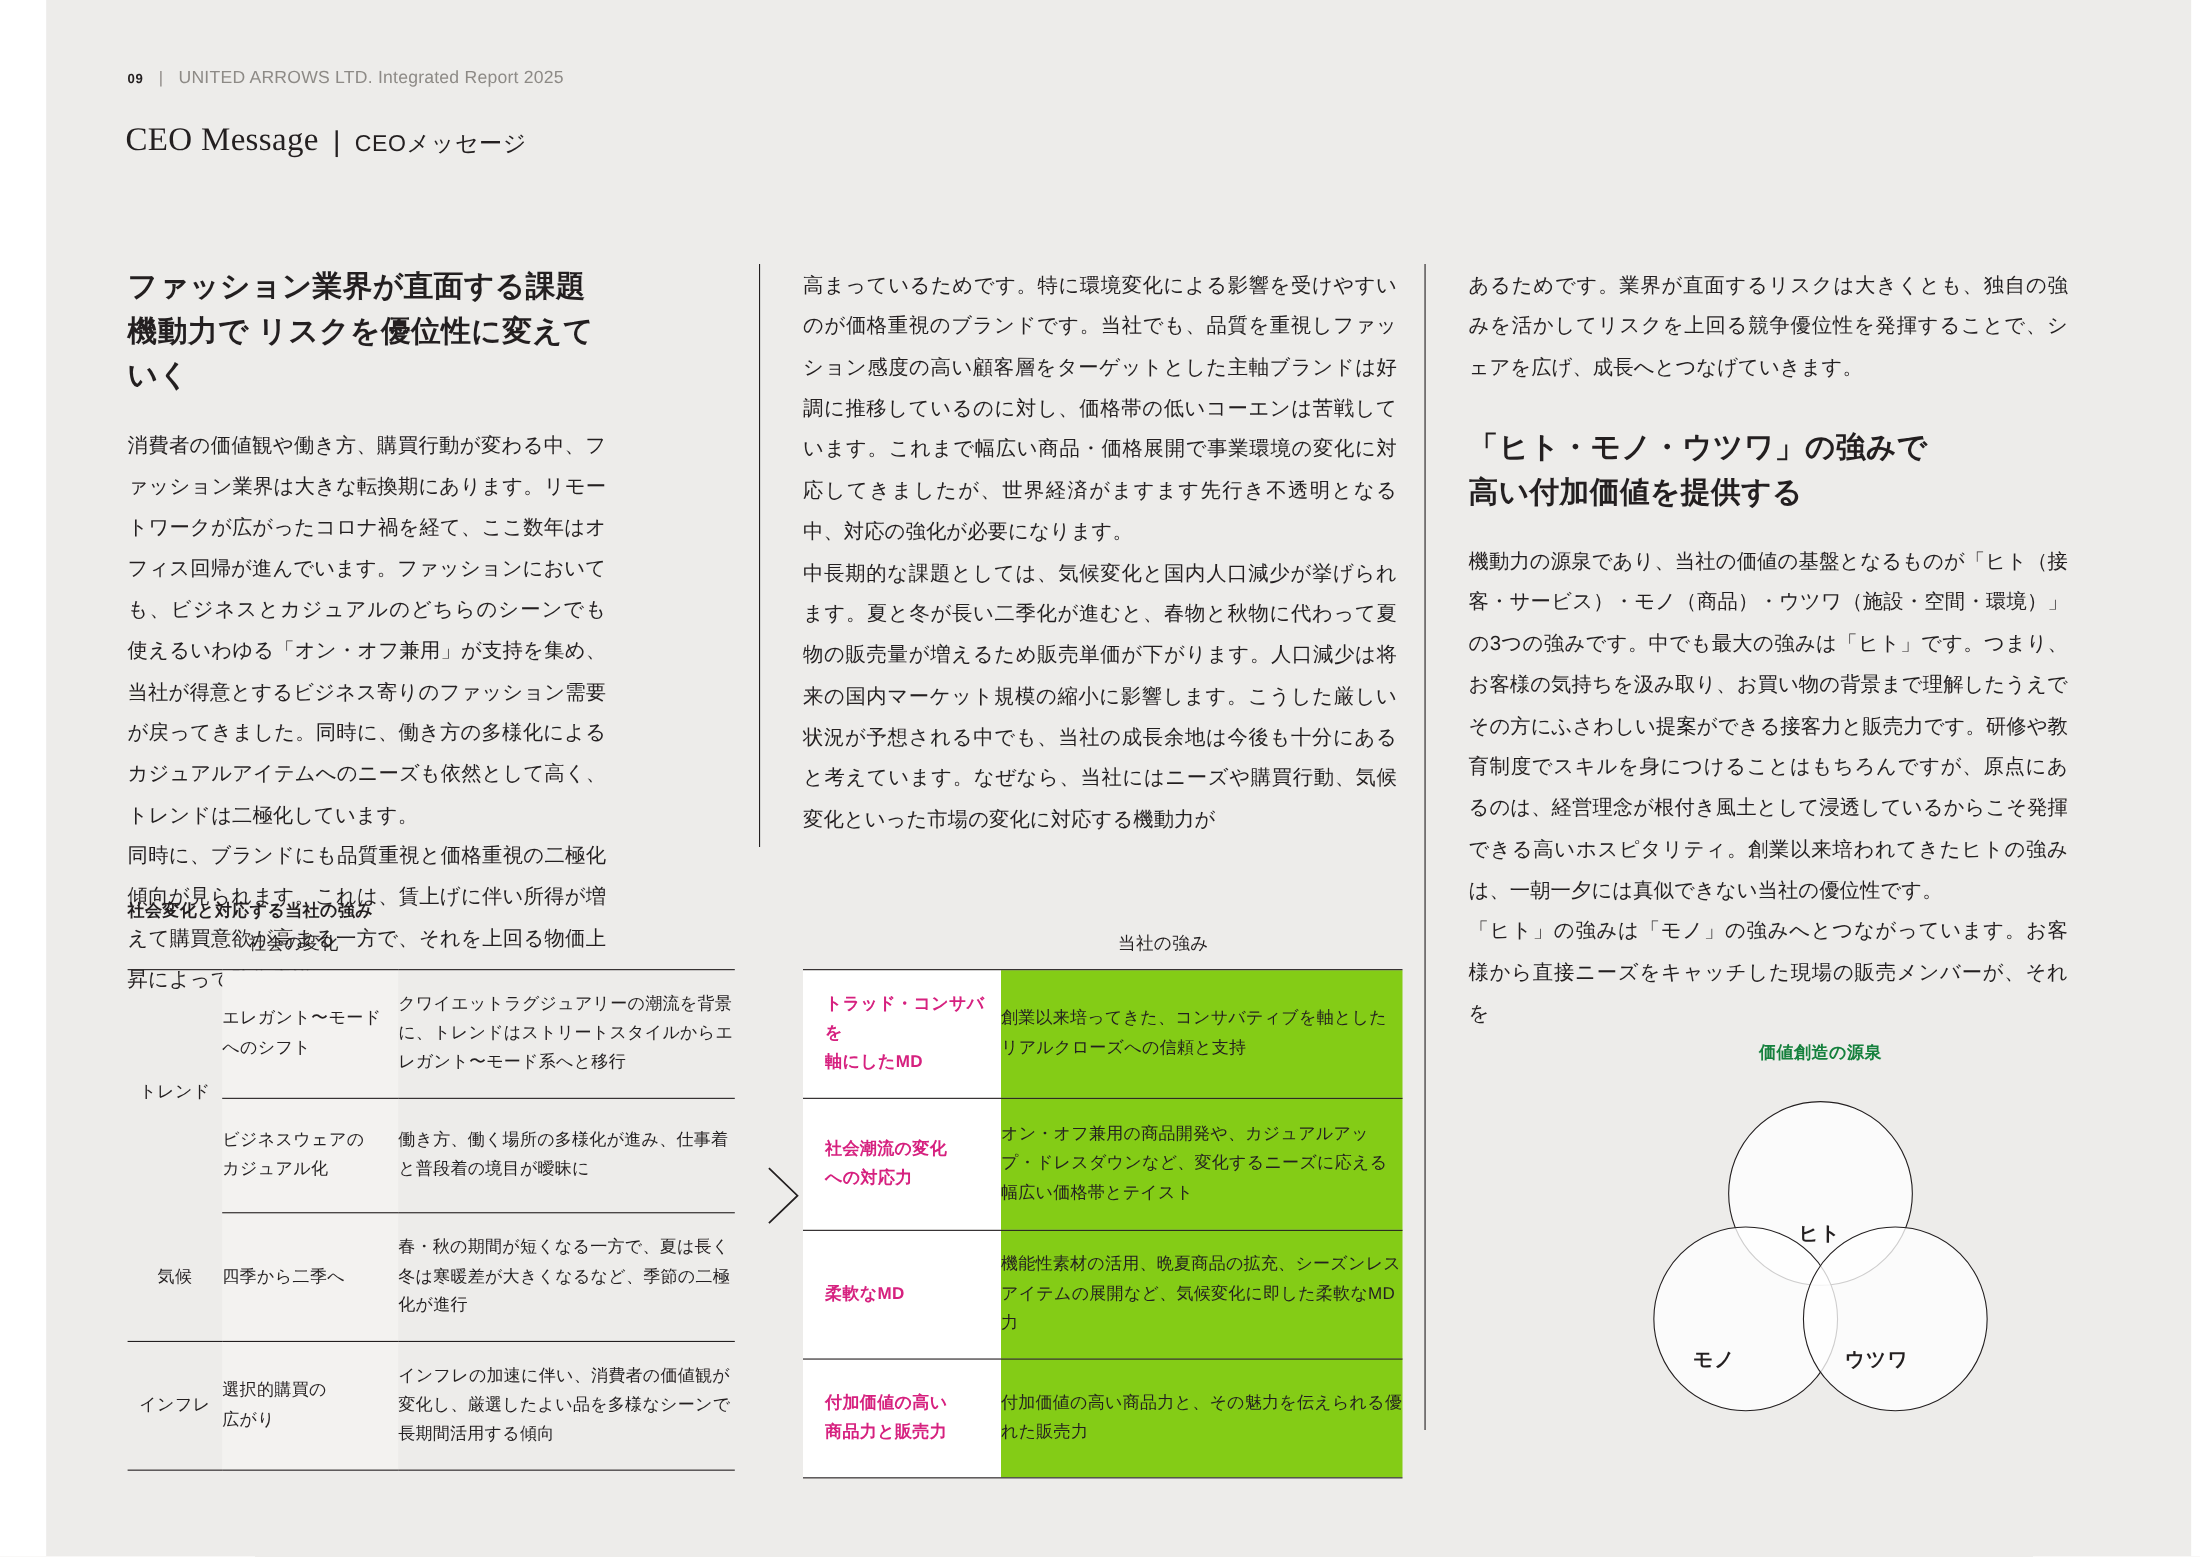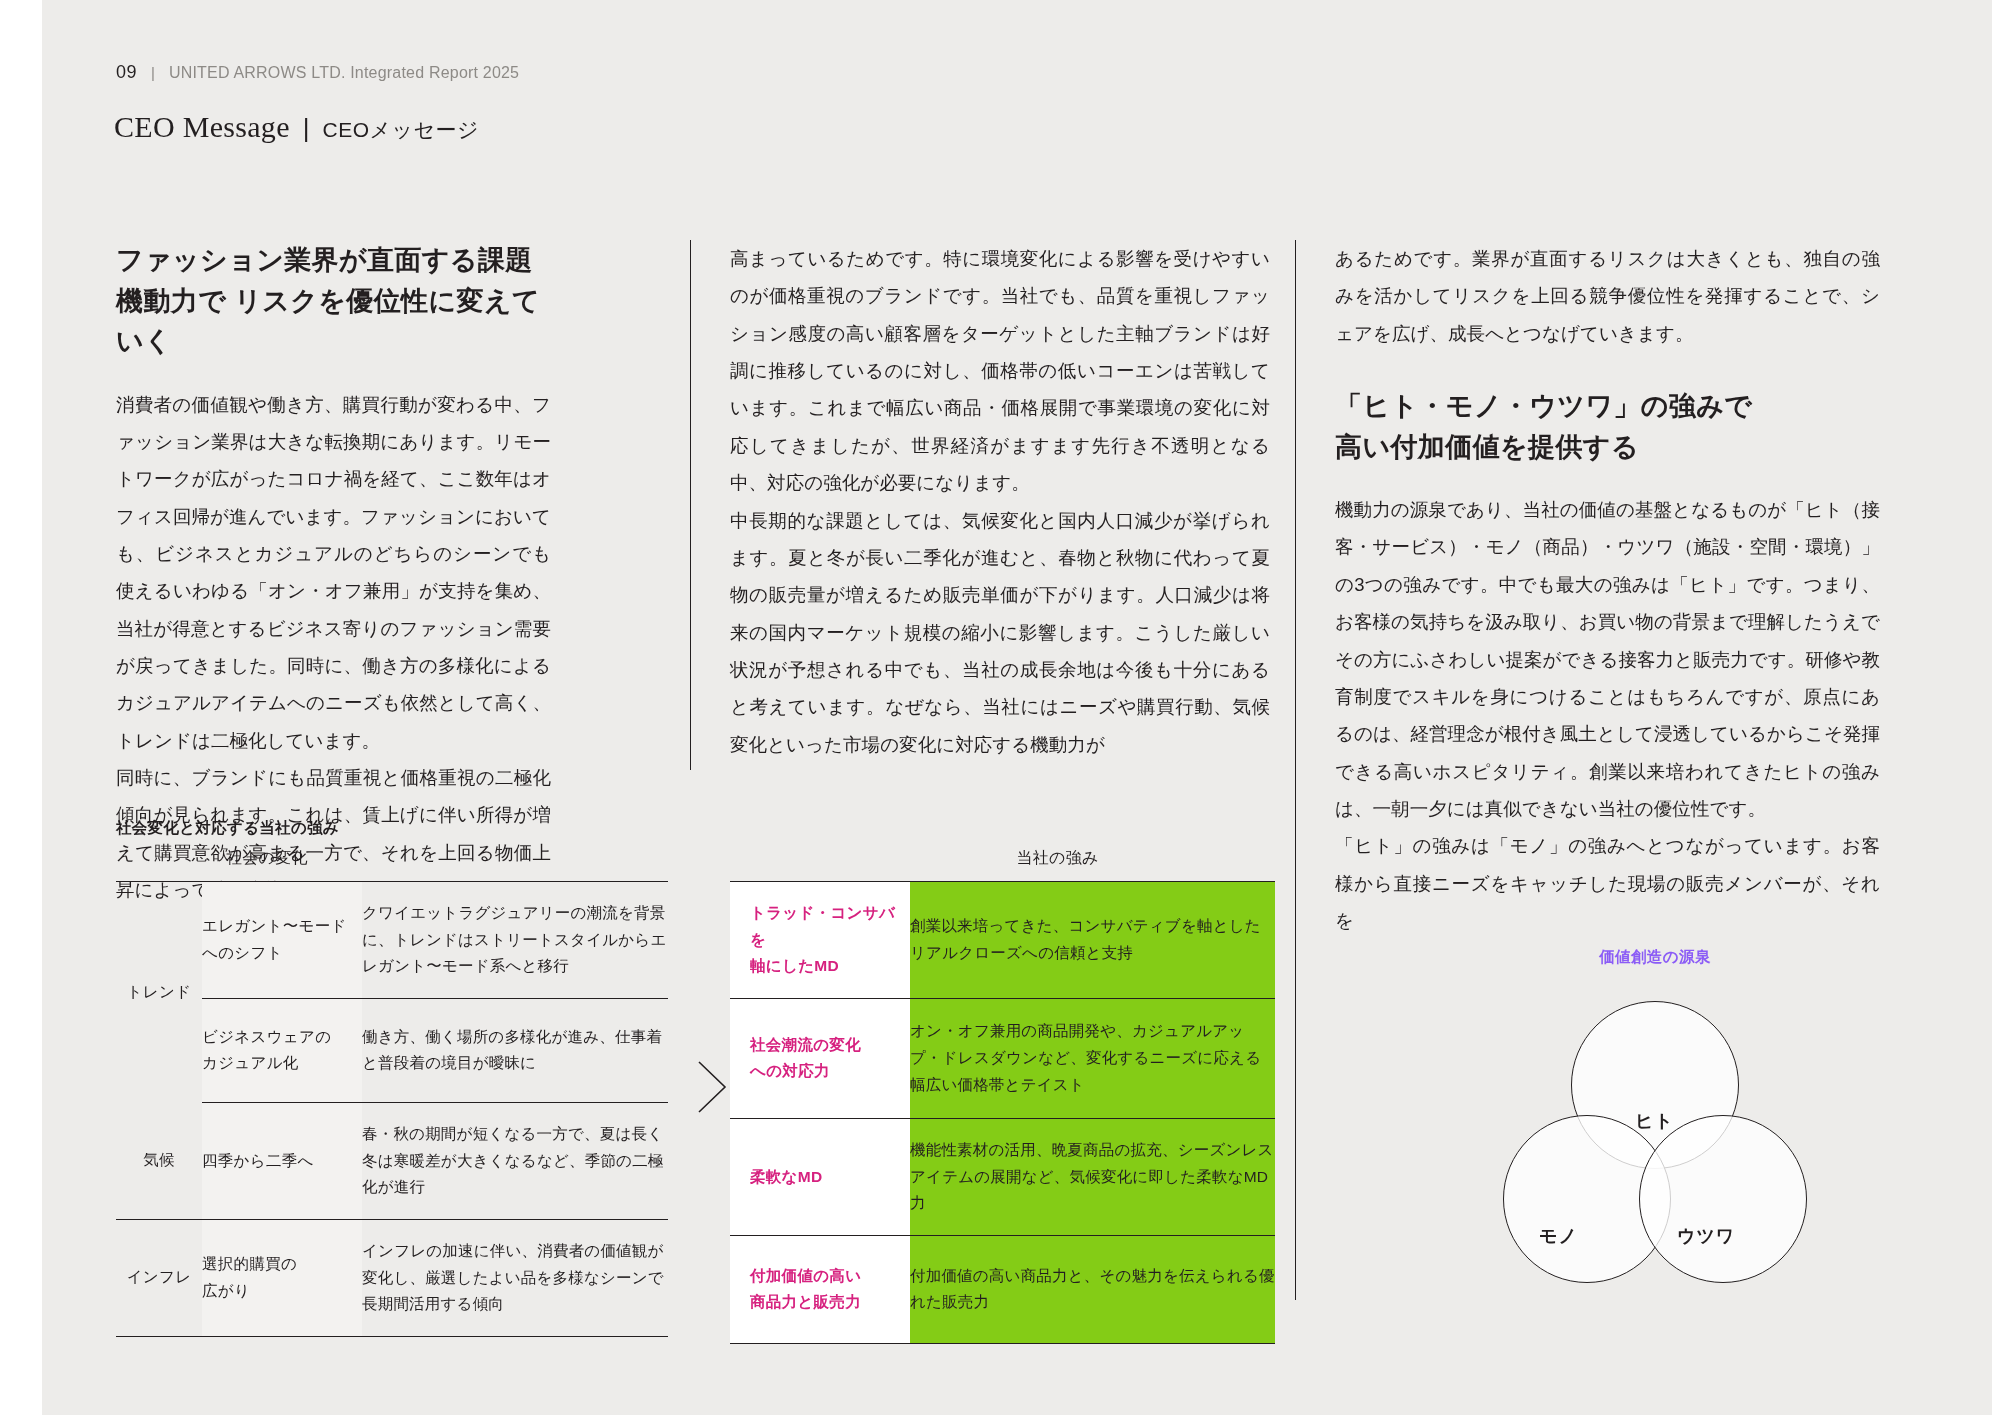--- a/index.html
+++ b/index.html
@@ -30,21 +30,21 @@
   }
 
   
   .folio {
     position: absolute;
     left: 116px; top: 62px;
     display: flex; align-items: baseline; gap: 0;
     white-space: nowrap;
   }
   .folio-num {
-    font-size: 18px; font-weight: 400; color: #231f20; letter-spacing: .5px;
+    font-size: 12px; font-weight: 700; color: #231f20; letter-spacing: .5px;
   }
   .folio-sep {
     font-size: 15px; color: #8d8a86; margin: 0 14px 0 14px;
   }
   .folio-text {
     font-size: 16px; color: #8d8a86; letter-spacing: .2px;
   }
   .section-title {
     position: absolute;
     left: 114px; top: 110px;
@@ -166,21 +166,21 @@
     width: 400px;
     height: 300px;
   }
   .venn-title {
     position: absolute;
     left: 0; top: -18px;
     width: 400px;
     text-align: center;
     font-size: 15.5px;
     font-weight: 700;
-    color: #8b5cf6;
+    color: #15803d;
     letter-spacing: .4px;
   }
   .circ {
     position: absolute;
     border: 1.3px solid #231f20;
     border-radius: 50%;
     width: 168px; height: 168px;
     background: rgba(255,255,255,0.78);
   }
   .circ-label {

